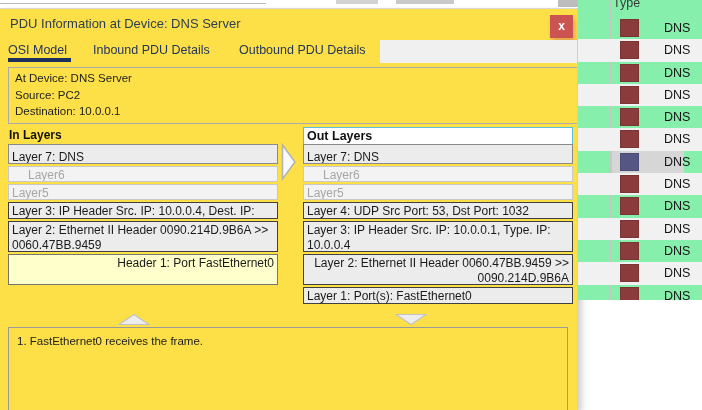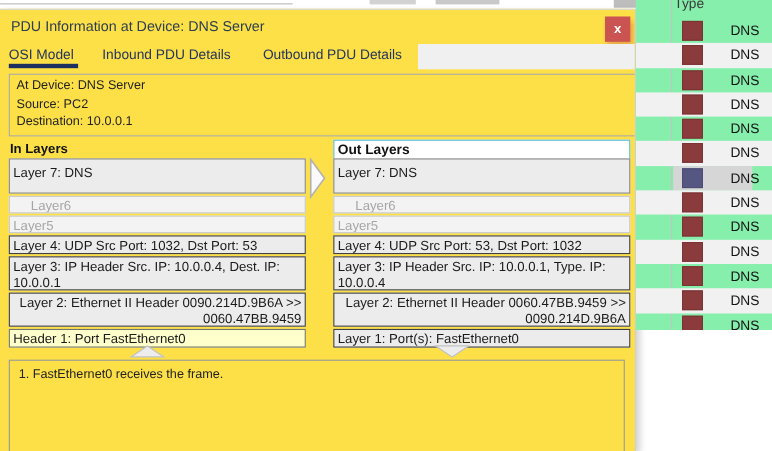--- a/index.html
+++ b/index.html
@@ -39,21 +39,21 @@
   .in-layers-title { left:9px; top:119px; font-size:12px; font-weight:bold; color:#111; }
   .out-layers-box { left:303px; top:118px; width:270px; height:19px;
     border:1px solid #56bcd7; background:#ffffff; font-size:12.5px; font-weight:bold;
     color:#111; padding:1px 3px; }
   .layer-col { top:135px; width:270px; }
   .col-in  { left:8px; }
   .col-out { left:303px; }
   .layer-row { width:270px; margin-bottom:2px; border:1px solid #404040;
     background:#ececec; font-size:12px; line-height:14.5px; padding:1px 3px;
     color:#1a1a1a; overflow:hidden; overflow-wrap:break-word; }
-  .layer-col .layer-row:nth-child(1) { height:32px; border-color:#8a8a8a; padding-top:5px; }
+  .layer-col .layer-row:nth-child(1) { height:20px; border-color:#8a8a8a; padding-top:5px; }
   .layer-col .layer-row:nth-child(2) { height:16px;padding-left:19px; }
   .layer-col .layer-row:nth-child(3) { height:16px; }
   .layer-col .layer-row:nth-child(4) { height:17px; }
   .layer-col .layer-row:nth-child(5) { height:31px; }
   .layer-col .layer-row:nth-child(6) { height:31px;text-align:right; }
   .layer-col .layer-row:nth-child(7) { height:17px; }
   .layer-row.disabled { background:#f3f3f3; border-color:#c8c8c8; color:#a6a6a6; }
   .layer-row.selected { background:#ffffcc; border-color:#75756b; }
 
   
@@ -108,21 +108,20 @@
     <div>Destination: 10.0.0.1</div>
   </div>
 
   <div class="abs in-layers-title">In Layers</div>
   <div class="abs out-layers-box">Out Layers</div>
 
   <div class="abs layer-col col-in" id="in-col">
       <div class="layer-row">Layer 7: DNS</div>
       <div class="layer-row disabled">Layer6</div>
       <div class="layer-row disabled">Layer5</div>
-      <div class="layer-row">Layer 4: UDP Src Port: 1032, Dst Port: 53</div>
       <div class="layer-row">Layer 3: IP Header Src. IP: 10.0.0.4, Dest. IP: 10.0.0.1</div>
       <div class="layer-row">Layer 2: Ethernet II Header 0090.214D.9B6A &gt;&gt; 0060.47BB.9459</div>
       <div class="layer-row selected">Header 1: Port FastEthernet0</div>
     </div>
   <div class="abs layer-col col-out" id="out-col">
       <div class="layer-row">Layer 7: DNS</div>
       <div class="layer-row disabled">Layer6</div>
       <div class="layer-row disabled">Layer5</div>
       <div class="layer-row">Layer 4: UDP Src Port: 53, Dst Port: 1032</div>
       <div class="layer-row">Layer 3: IP Header Src. IP: 10.0.0.1, Type. IP: 10.0.0.4</div>

